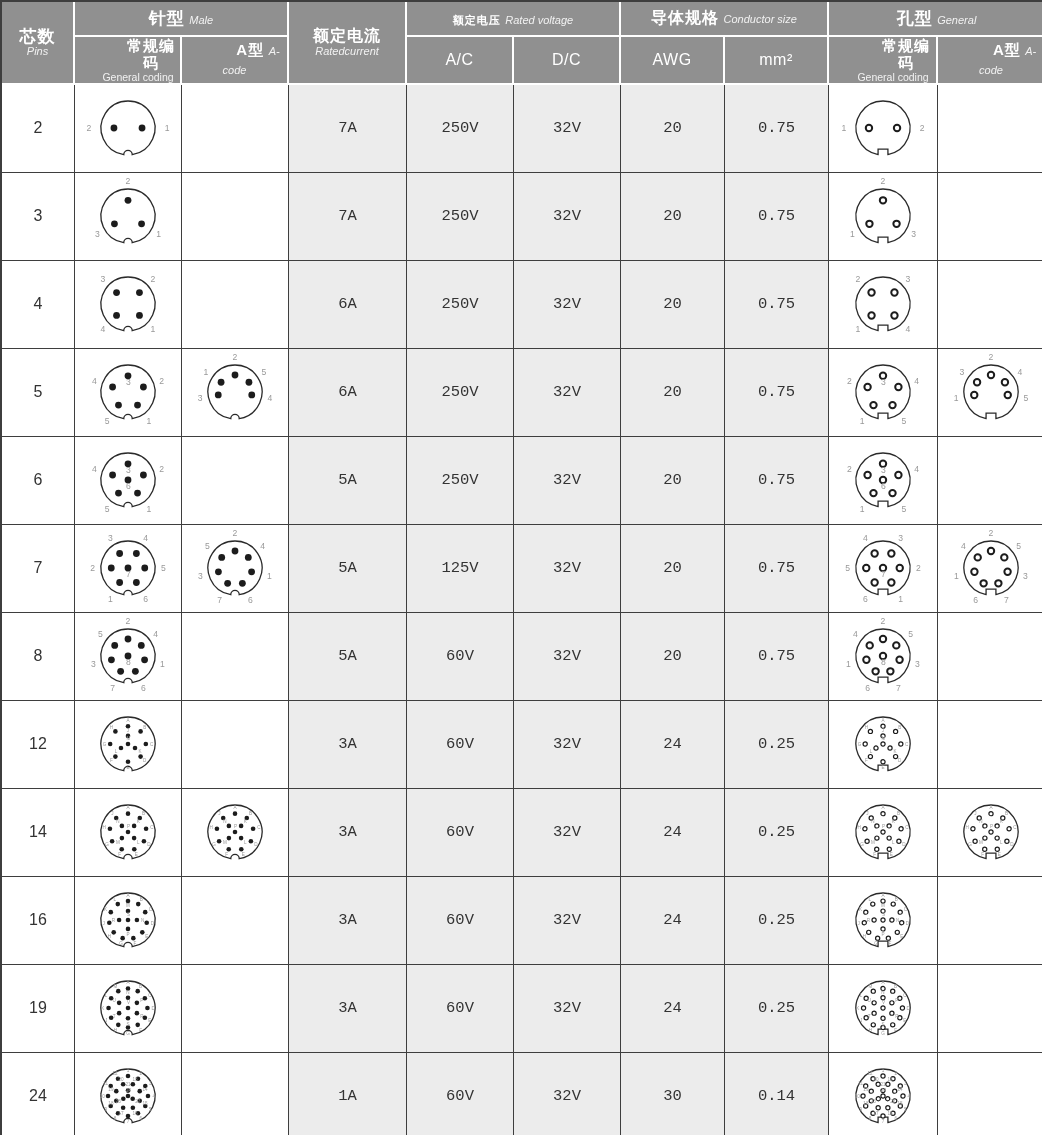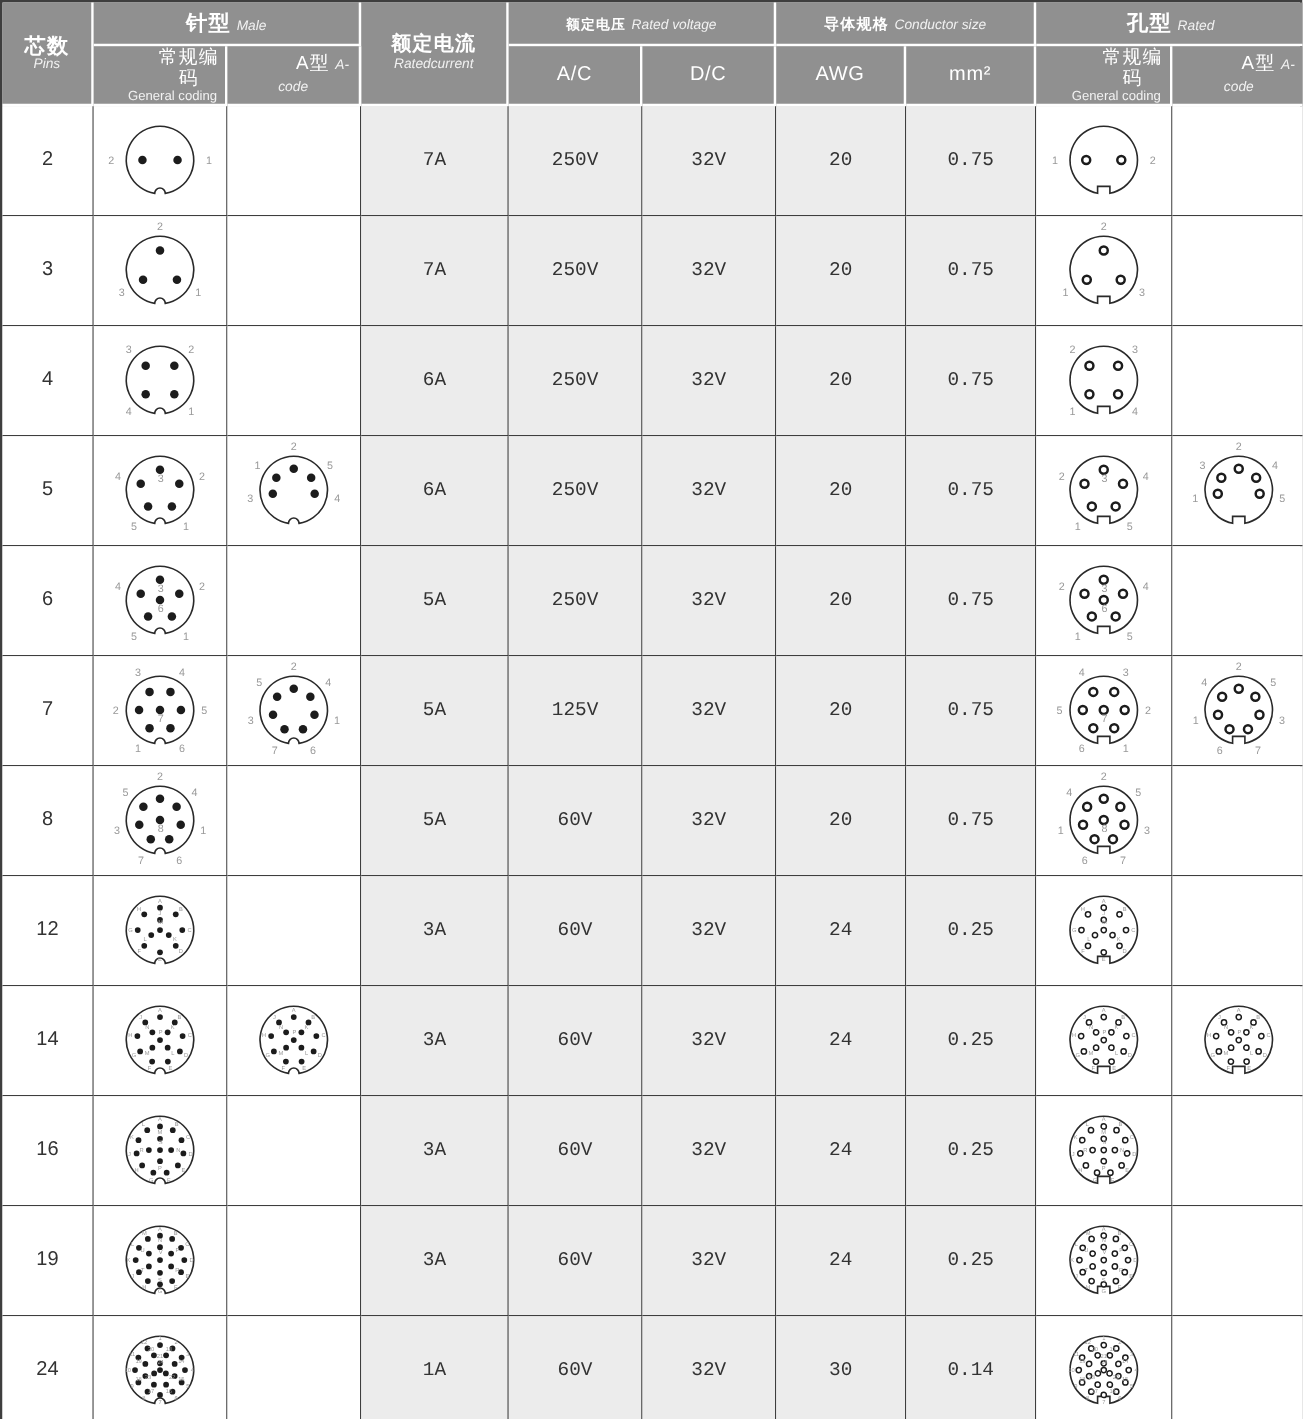--- a/index.html
+++ b/index.html
@@ -28,21 +28,21 @@
     vertical-align:middle;
     padding:0;
     border-right:2px solid #fff;
     border-bottom:2px solid #fff;
   }
   thead th.no-r{border-right:none;}
   thead tr.h1 th{height:33px;}
   thead tr.h2 th{height:37px;}
   .zh{font-size:17px;font-weight:bold;letter-spacing:1px;}
   .en{font-size:11px;color:rgba(255,255,255,.88);font-style:italic;}
-  .zh-s{font-size:15px;font-weight:normal;letter-spacing:1px;margin-left:47px;}
+  .zh-s{font-size:15px;font-weight:bold;letter-spacing:1px;margin-left:47px;}
   .en-s{font-size:10.5px;color:rgba(255,255,255,.88);display:block;margin-top:-1px;padding-left:21px;}
   .stack .zh,.stack .zh-s{display:block;line-height:1.15;}
   .stack .en{display:block;line-height:1.05;}
   .plain{font-size:16px;letter-spacing:.5px;text-align:center;}
   
   tbody td{
     border-right:1px solid var(--border-dark);
     border-bottom:1px solid var(--border-dark);
     text-align:center;
     vertical-align:middle;
@@ -86,26 +86,26 @@
         </th>
         <th rowspan="2" class="stack">
           <span class="zh" style="font-size:16px">额定电流</span>
           <span class="en">Ratedcurrent</span>
         </th>
         <th colspan="2">
           <span class="zh" style="font-size:11px">额定电压</span>
           <span class="en">Rated voltage</span>
         </th>
         <th colspan="2">
-          <span class="zh" style="font-size:12px">导体规格</span>
+          <span class="zh" style="font-size:16px">导体规格</span>
           <span class="en">Conductor size</span>
         </th>
         <th colspan="2" class="no-r">
           <span class="zh">孔型</span>
-          <span class="en">Rated</span>
+          <span class="en">General</span>
         </th>
       </tr>
       <tr class="h2">
         <th class="stack">
           <span class="zh-s">常规编码</span>
           <span class="en-s">General coding</span>
         </th>
         <th>
           <span class="zh-s">A型</span>
           <span class="en">A-code</span>

